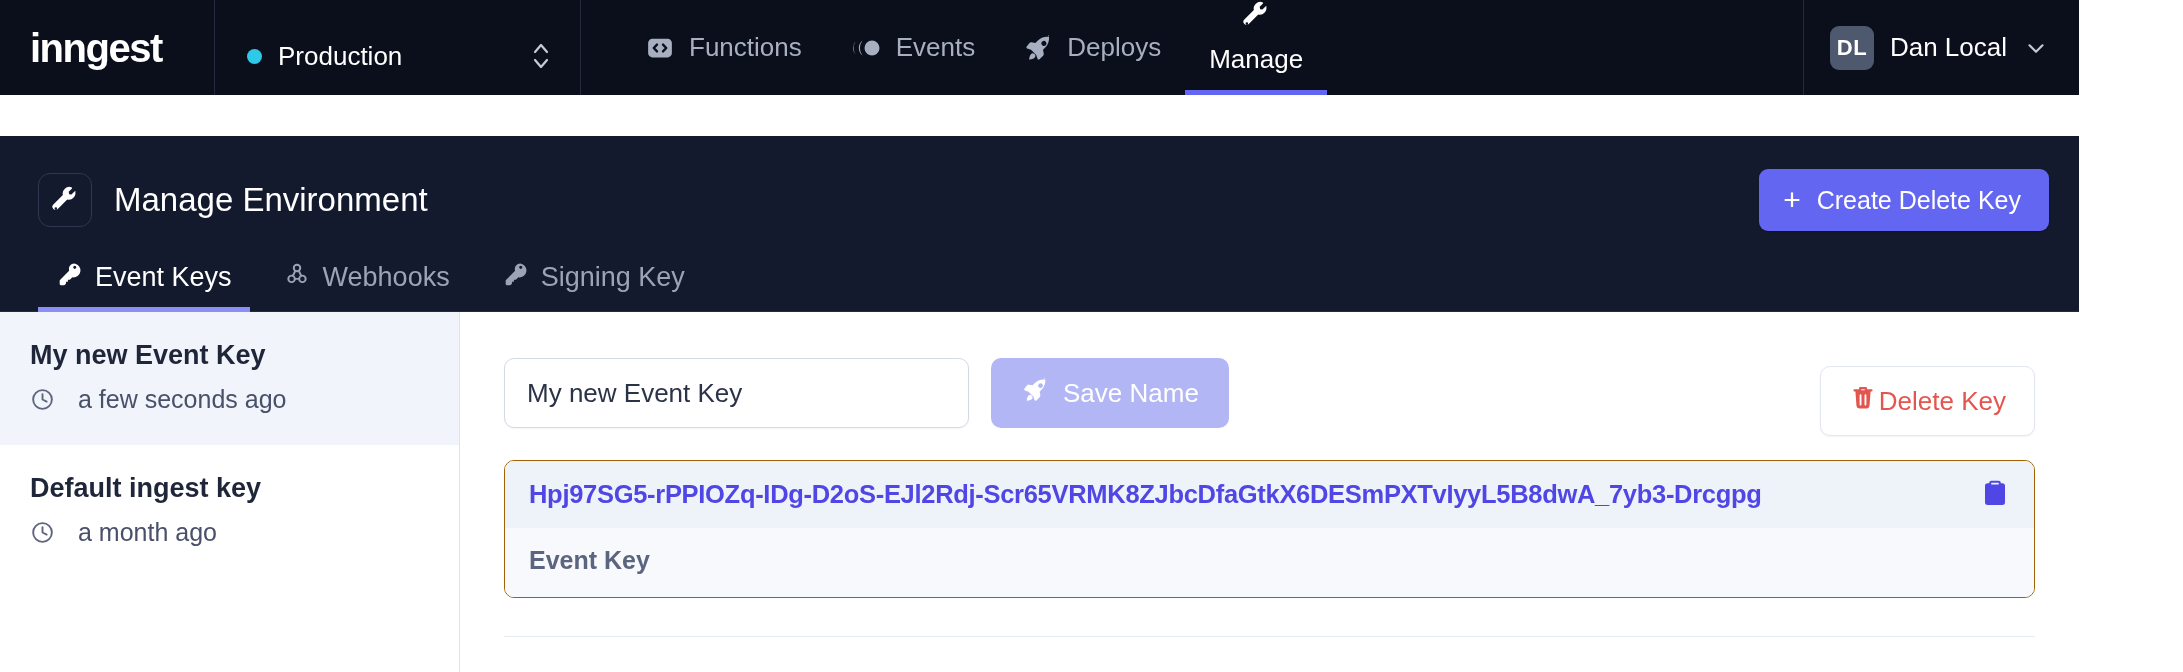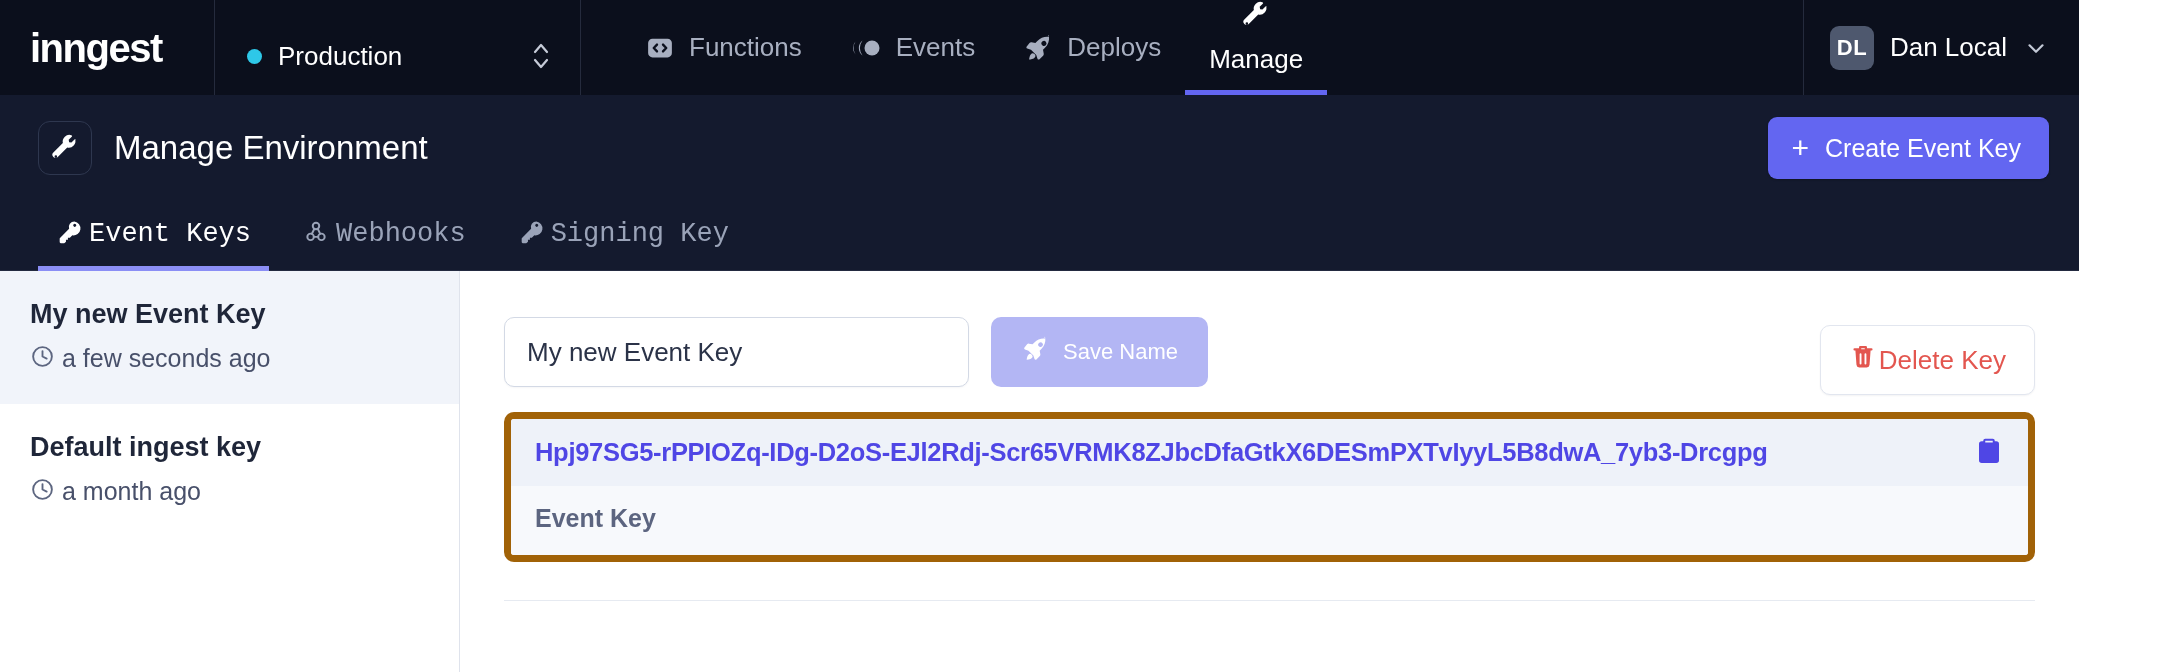--- a/index.html
+++ b/index.html
@@ -111,21 +111,22 @@
   .uname { color: #ffffff; font-size: 26px; }
   .chev-d { color: #c3c9d6; display: flex; align-items: center; }
 
   
   .subheader {
     background: #141A2E;
     flex: 0 0 106px;
     position: relative;
     padding: 0 30px 0 30px;
     display: flex;
-    align-items: flex-start;
+    align-items: center;
+    margin-top: 41px;
   }
   .subheader-inner {
     width: 100%;
     display: flex;
     align-items: center;
     justify-content: space-between;
     padding-top: 22px;
   }
   .title-wrap { display: flex; align-items: center; gap: 22px; padding-left: 8px; }
   .title-badge {
@@ -160,28 +161,27 @@
     padding-left: 30px;
     position: relative;
   }
   .subtabs::after {
     content: "";
     position: absolute;
     left: 0; right: 0; bottom: 0; height: 1px;
     background: #232a40;
   }
   .subtab {
-    display: flex; gap: 7px;
+    display: flex; align-items: center; gap: 13px;
     color: #9aa3b8;
     font-size: 27px;
     padding: 0 26px 18px 26px;
     cursor: pointer;
     position: relative;
     text-decoration: none;
-    font-family: Liberation Mono, monospace;
   }
   .subtab.active { color: #ffffff; }
   .subtab.active::after {
     content: "";
     position: absolute;
     left: 8px; right: 8px; bottom: 0;
     height: 5px;
     background: #8b8ef5;
     z-index: 2;
   }
@@ -207,21 +207,21 @@
     border-bottom: 1px solid transparent;
   }
   .side-item.selected { background: #f1f4fa; }
   .side-item-name {
     color: #1f2639;
     font-size: 27px;
     font-weight: 700;
     margin-bottom: 14px;
   }
   .side-item-meta {
-    display: flex; align-items: flex-start; gap: 7px;
+    display: flex; align-items: center; gap: 23px;
     color: #48506a;
     font-size: 25px;
   }
   .side-item-meta .cico { display: flex; align-items: center; color: #5d6680; }
 
   .detail {
     flex: 1 1 auto;
     padding: 38px 44px 0 44px;
     min-width: 0;
     background: #ffffff;
@@ -245,45 +245,45 @@
     box-shadow: 0 1px 2px rgba(16,24,40,0.04);
   }
   .save-btn {
     display: flex; align-items: center; gap: 14px;
     background: #b3b6f4;
     color: #ffffff;
     border: none;
     border-radius: 10px;
     height: 70px;
     padding: 0 30px;
-    font-size: 22px;
+    font-size: 26px;
     font-family: inherit;
     cursor: not-allowed;
   }
   .spacer { flex: 1 1 auto; }
   .delete-btn {
     display: flex; align-items: center; gap: 2px;
     background: #ffffff;
     color: #e3564f;
     border: 1px solid #e2e6ef;
     border-radius: 10px;
     height: 70px;
     padding: 0 28px;
     font-size: 26px;
     font-family: inherit;
     cursor: pointer;
     box-shadow: 0 1px 2px rgba(16,24,40,0.05);
     margin-top: 16px;
   }
 
   .key-card {
-    margin-top: 17px;
+    margin-top: 24px;
     border-radius: 10px;
     overflow: hidden;
-    border: 7px solid #a16207;
+    border: 1px solid #a16207;
   }
   .key-value-row {
     background: #eef2f9;
     display: flex;
     align-items: center;
     padding: 17px 24px 17px 24px;
     gap: 20px;
   }
   .key-value {
     color: #4f46e5;
@@ -404,21 +404,21 @@
         <span class="title-badge">
           <svg width="30" height="30" viewBox="0 0 24 24" fill="#ffffff">
             <path d="M21.3 4.1a.8.8 0 0 0-1.3-.3l-2.6 2.6-1.9-.4-.4-1.9 2.6-2.6a.8.8 0 0 0-.3-1.3 5.6 5.6 0 0 0-7.2 6.6l-8 8a2.6 2.6 0 1 0 3.7 3.7l8-8a5.6 5.6 0 0 0 6.6-7.2zM4.3 19.3a1.1 1.1 0 1 1 0-2.2 1.1 1.1 0 0 1 0 2.2z" transform="translate(0.6,1.6) scale(0.95)"></path>
           </svg>
         </span>
         <span class="page-title">Manage Environment</span>
       </div>
 
       <button class="create-btn">
         <span class="plus-glyph">+</span>
-        <span>Create Event Key</span>
+        <span>Create Delete Key</span>
       </button>
     </div>
   </div>
 
   <div class="subtabs">
 
     <a class="subtab active">
       <span>
         <svg width="26" height="26" viewBox="0 0 24 24" fill="currentColor">
           <path d="M17 2.2a5.2 5.2 0 0 0-4.9 6.9l-8.4 8.4a1 1 0 0 0-.3.7v3.1a1 1 0 0 0 1 1h3.1a1 1 0 0 0 .7-.3l1-1v-1.8h1.8v-1.8h1.8l2.3-2.3A5.2 5.2 0 1 0 17 2.2Zm1.3 4.6a1.4 1.4 0 1 1-2-2 1.4 1.4 0 0 1 2 2Z"></path>

